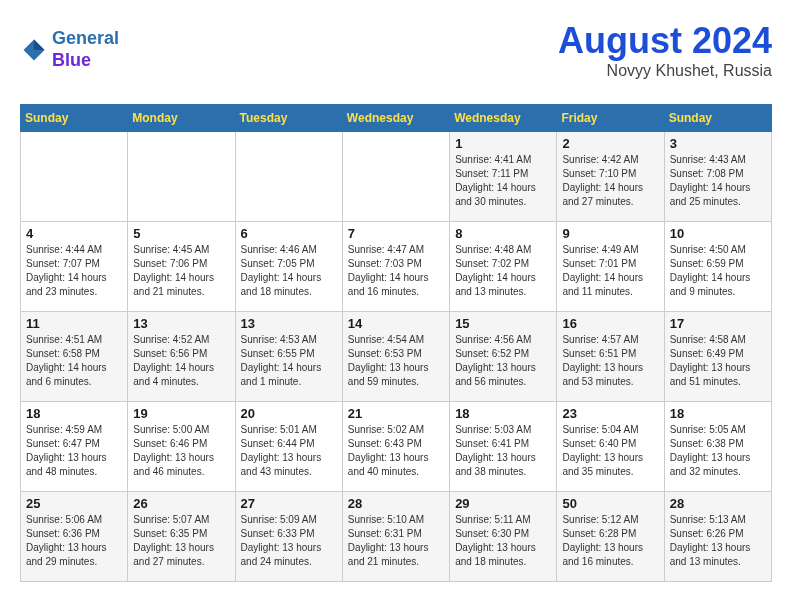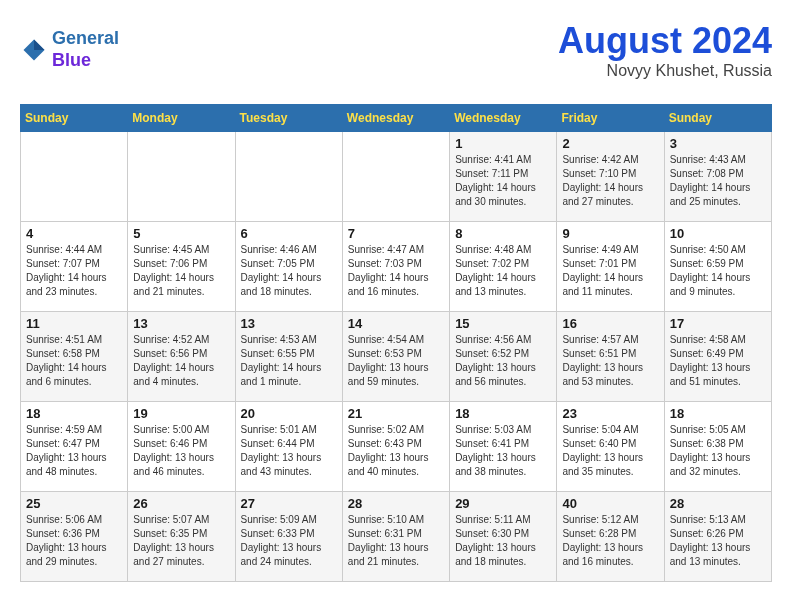--- a/index.html
+++ b/index.html
@@ -248,21 +248,21 @@
         </td>
         <td>
           <span class="day-number">28</span>
           <div class="day-info">Sunrise: 5:10 AM<br>Sunset: 6:31 PM<br>Daylight: 13 hours<br>and 21 minutes.</div>
         </td>
         <td>
           <span class="day-number">29</span>
           <div class="day-info">Sunrise: 5:11 AM<br>Sunset: 6:30 PM<br>Daylight: 13 hours<br>and 18 minutes.</div>
         </td>
         <td>
-          <span class="day-number">40</span>
+          <span class="day-number">50</span>
           <div class="day-info">Sunrise: 5:12 AM<br>Sunset: 6:28 PM<br>Daylight: 13 hours<br>and 16 minutes.</div>
         </td>
         <td>
           <span class="day-number">28</span>
           <div class="day-info">Sunrise: 5:13 AM<br>Sunset: 6:26 PM<br>Daylight: 13 hours<br>and 13 minutes.</div>
         </td>
       </tr>
     </tbody>
 </table>
 

